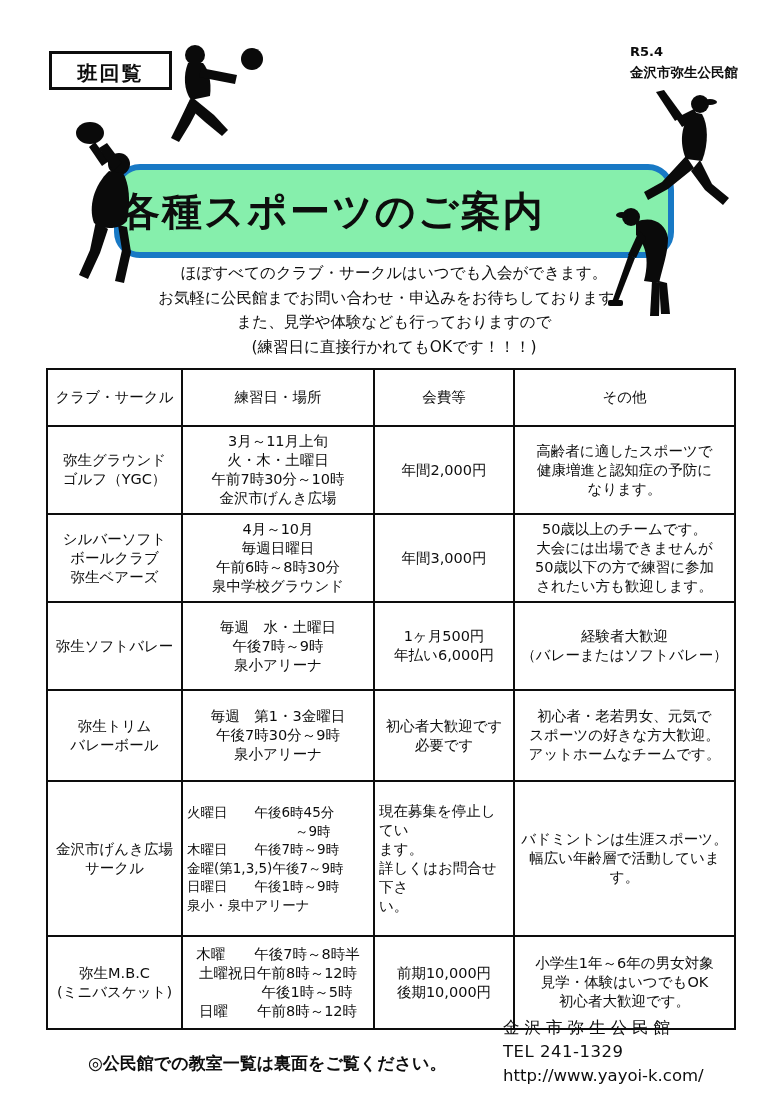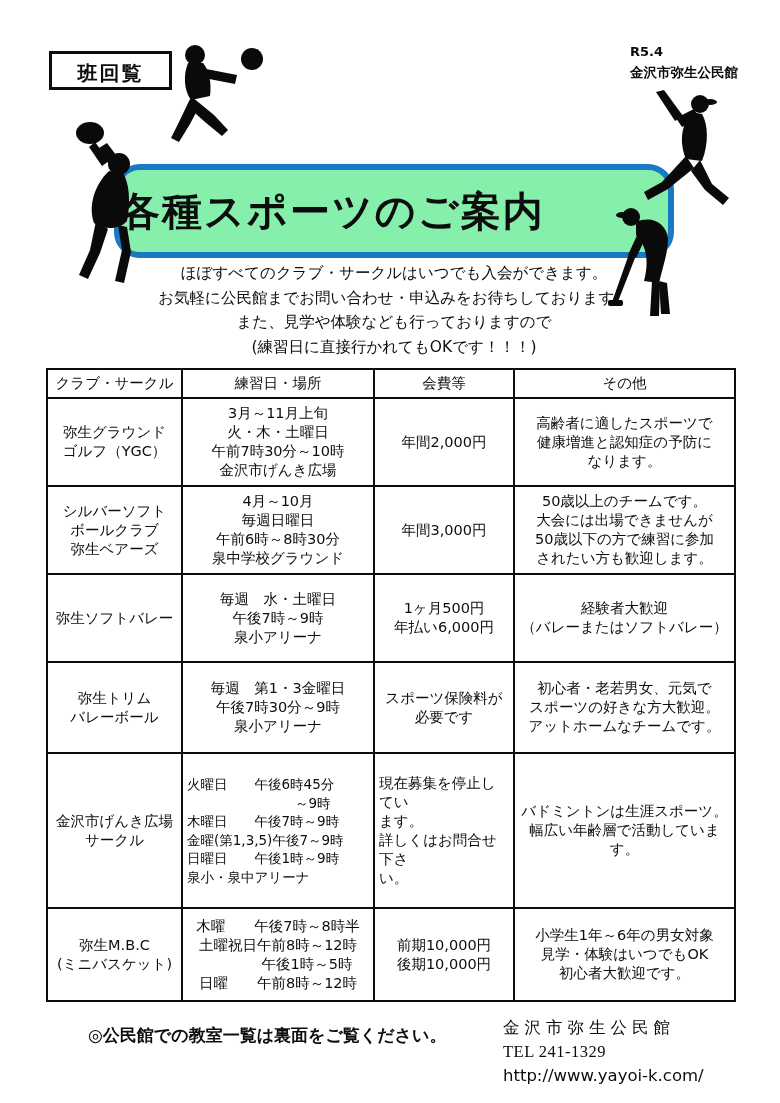--- a/index.html
+++ b/index.html
@@ -56,21 +56,21 @@
   }
   .clubs th,.clubs td{
     border:2px solid #0d0d0d;
     text-align:center;
     vertical-align:middle;
     padding:2px 4px;
     font-size:14.5px;
     line-height:19px;
     box-sizing:border-box;
   }
-  .clubs th{height:24px;font-weight:normal;padding:4px 2px;}
+  .clubs th{height:24px;font-weight:normal;padding:18px 2px;}
   .clubs col.c1{width:135px;}
   .clubs col.c2{width:192px;}
   .clubs col.c3{width:140px;}
   .clubs col.c4{width:221px;}
   .clubs tbody tr:nth-child(1) td{height:88px;}
   .clubs tbody tr:nth-child(2) td{height:88px;}
   .clubs tbody tr:nth-child(3) td{height:88px;}
   .clubs tbody tr:nth-child(4) td{height:91px;}
   .clubs tbody tr:nth-child(5) td{height:155px;}
   .clubs tbody tr:nth-child(6) td{height:93px;}
@@ -79,21 +79,21 @@
   
   .backside-note{
     margin:22px 0 0 88px;
     font-size:17px;font-weight:bold;
   }
   .contact{
     position:absolute;left:503px;top:1016px;
     font-size:16.5px;line-height:24px;
   }
   .contact .org-line{letter-spacing:5px;}
-  .contact .tel-line{letter-spacing:0.5px;font-family:Liberation Serif, serif;}
+  .contact .tel-line{letter-spacing:0.5px;}
   .contact .url-line{letter-spacing:0;text-align:right;}
   .sil{fill:#0a0a0a;}
 </style>
 </head>
 <body>
 
 <div class="header-area">
 
   <div class="han-box">
     <span>班回覧</span>
@@ -236,21 +236,21 @@
       <td>
           <div>弥生トリム</div>
           <div>バレーボール</div>
         </td>
       <td>
           <div>毎週　第1・3金曜日</div>
           <div>午後7時30分～9時</div>
           <div>泉小アリーナ</div>
         </td>
       <td>
-          <div>スポーツ保険料が</div>
+          <div>初心者大歓迎です</div>
           <div>必要です</div>
         </td>
       <td>
           <div>初心者・老若男女、元気で</div>
           <div>スポーツの好きな方大歓迎。</div>
           <div>アットホームなチームです。</div>
         </td>
     </tr>
     <tr>
       <td>

